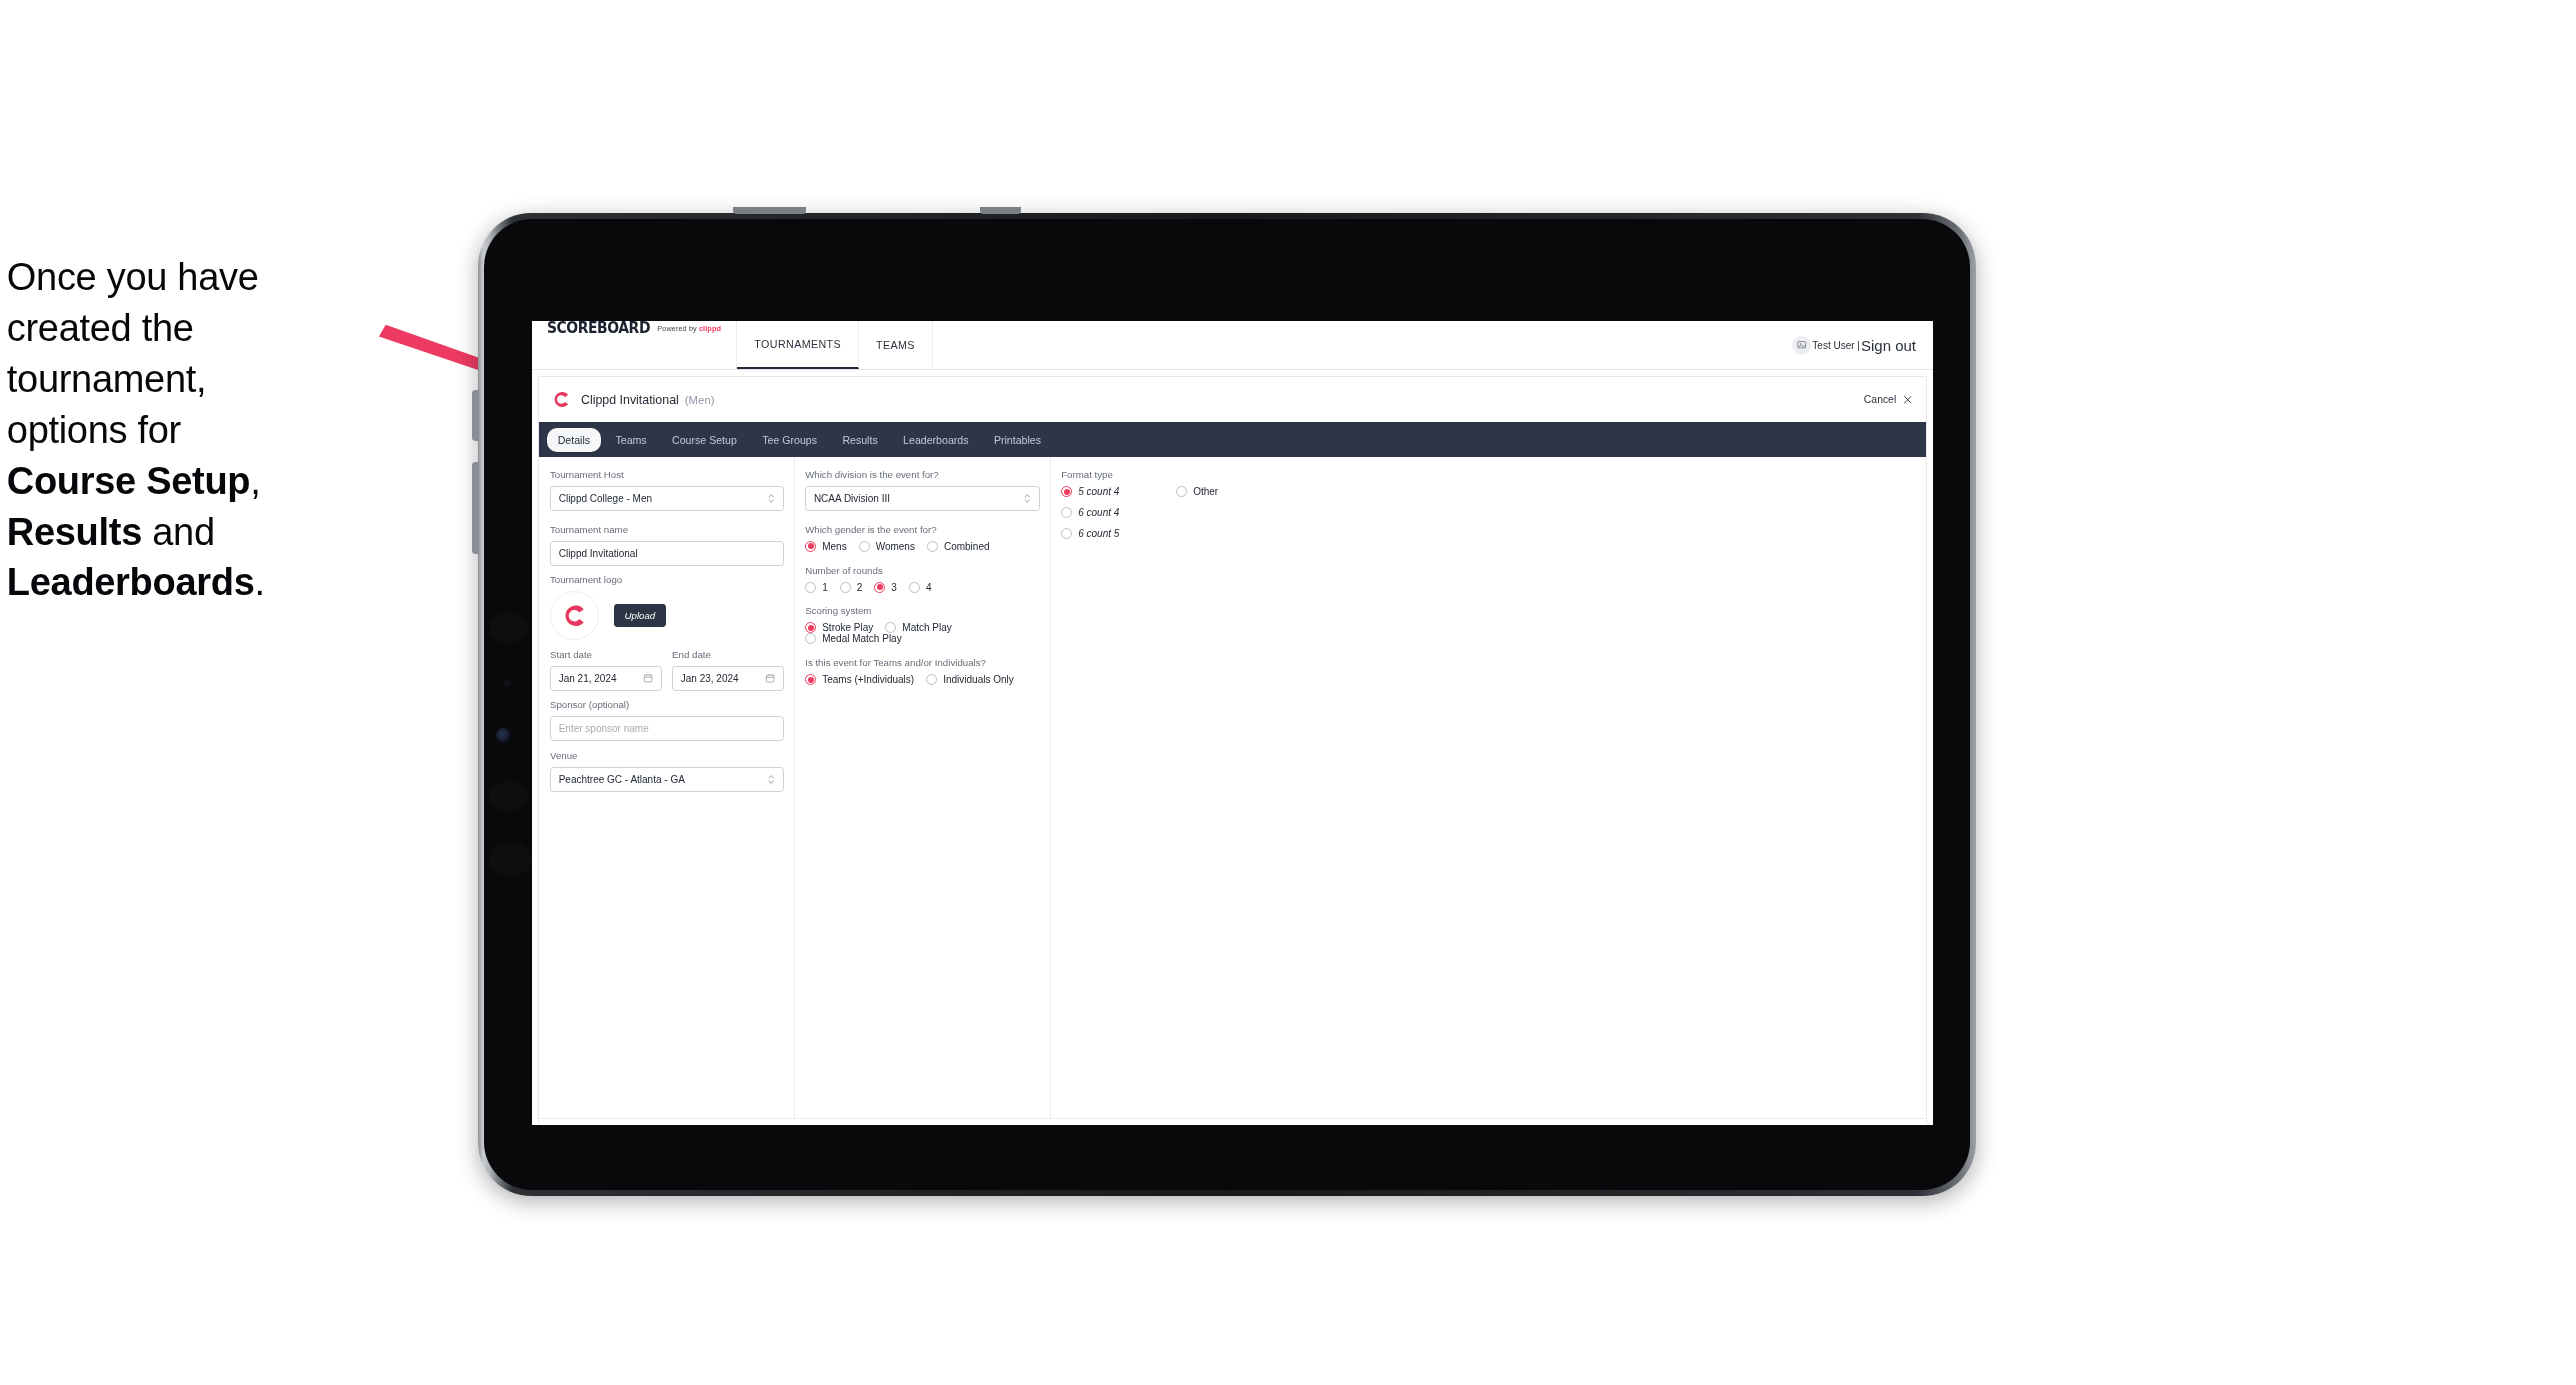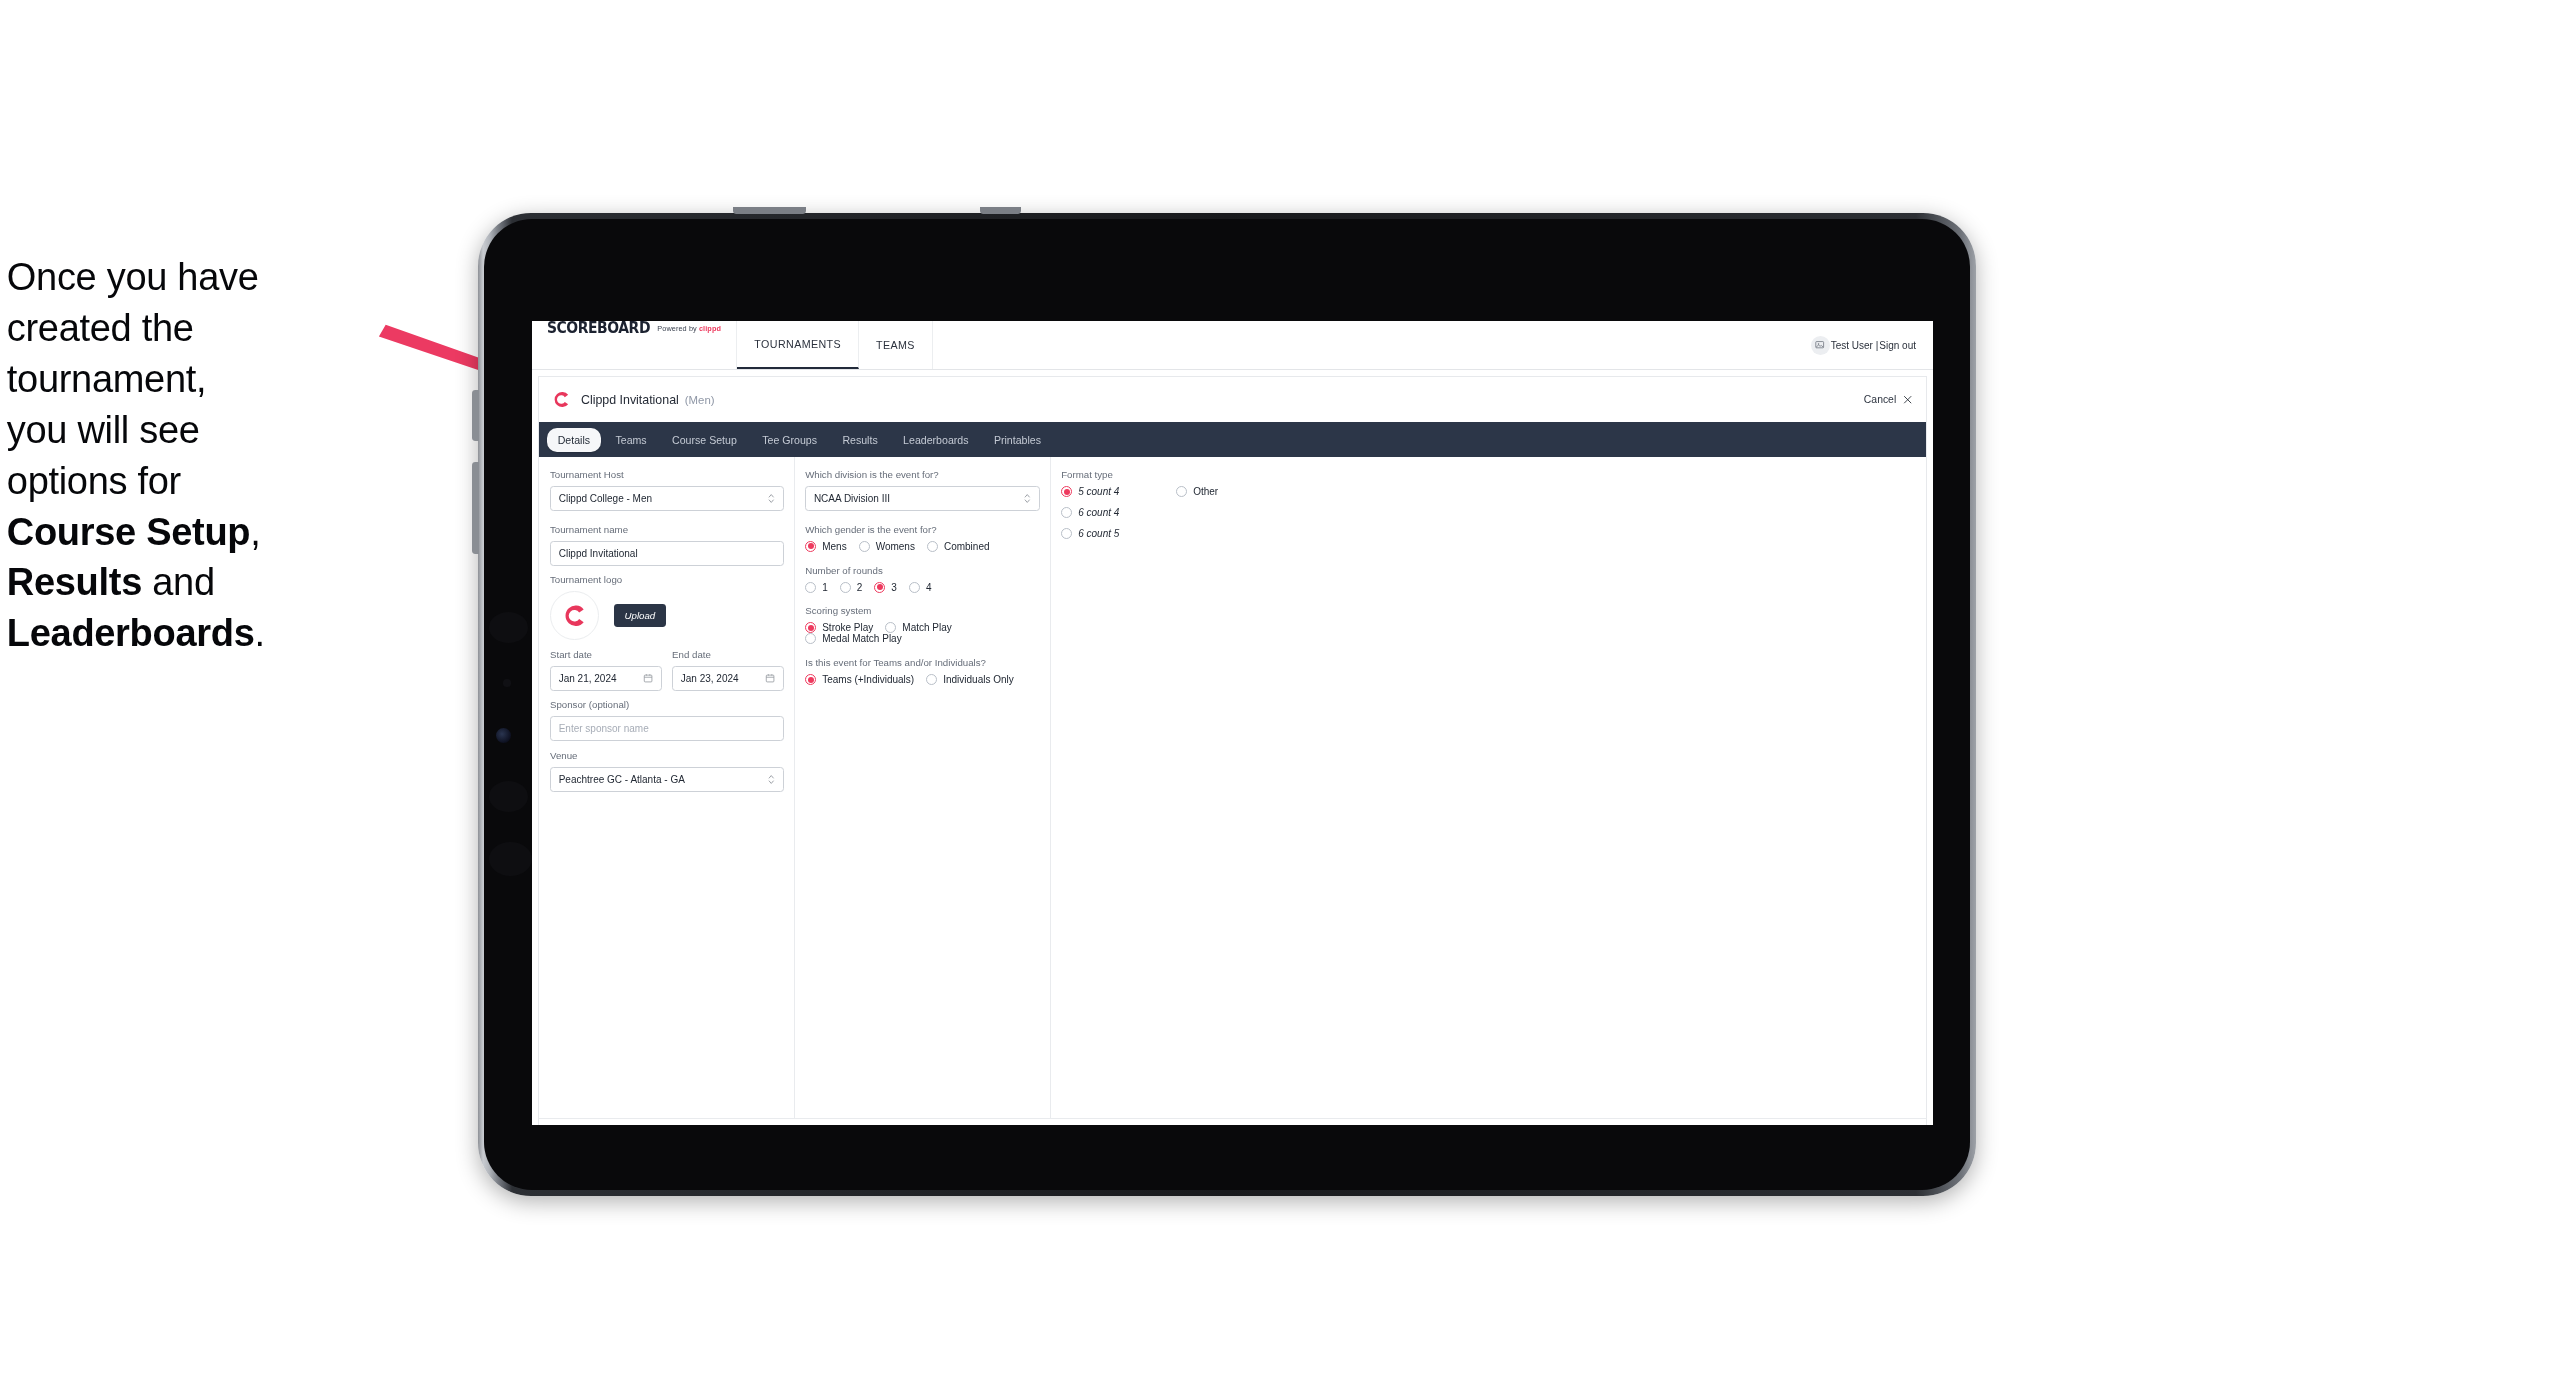--- a/index.html
+++ b/index.html
@@ -100,21 +100,21 @@
   }
   .navtab.active { border-bottom: 2.6px solid #222a3a; }
   .nav-spacer { flex: 1; }
   .userbox { display:flex; align-items:center; gap: 1px; padding-right: 17px; }
   .avatar {
     width: 19px; height: 19px; border-radius: 50%;
     background: #eceef1; display:flex; align-items:center; justify-content:center;
   }
   .avatar svg { width: 9.4px; height: 9.4px; }
   .username { font-size: 10px; color: #2b313c; }
-  .signout { font-size: 10px; color: #2b313c; cursor: pointer; }
+  .signout { font-size: 15px; color: #2b313c; cursor: pointer; }
 
   
   .page {
     margin: 6px 6px 0 6px;
     background: #fff;
     border: 0.9px solid #e7e9ec;
     border-bottom: none;
     height: 742px;
     display: flex; flex-direction: column;
   }
@@ -211,21 +211,20 @@
 </style>
 </head>
 <body>
 
 <div class="stage">
 
   <div class="annotation">
     <div>Once you have</div>
     <div>created the</div>
     <div>tournament,</div>
-    <div>you will see</div>
     <div>options for</div>
     <div><b>Course Setup</b><span>,</span></div>
     <div><b>Results</b><span> and</span></div>
     <div><b>Leaderboards</b><span>.</span></div>
   </div>
 
   <svg class="arrow-svg" viewBox="0 0 420 200">
     <path d="M4 16 L318 122 L300 150 L380 146 L336 88 L322 112 L12 2 Z" fill="#ec3a62"></path>
   </svg>
 

